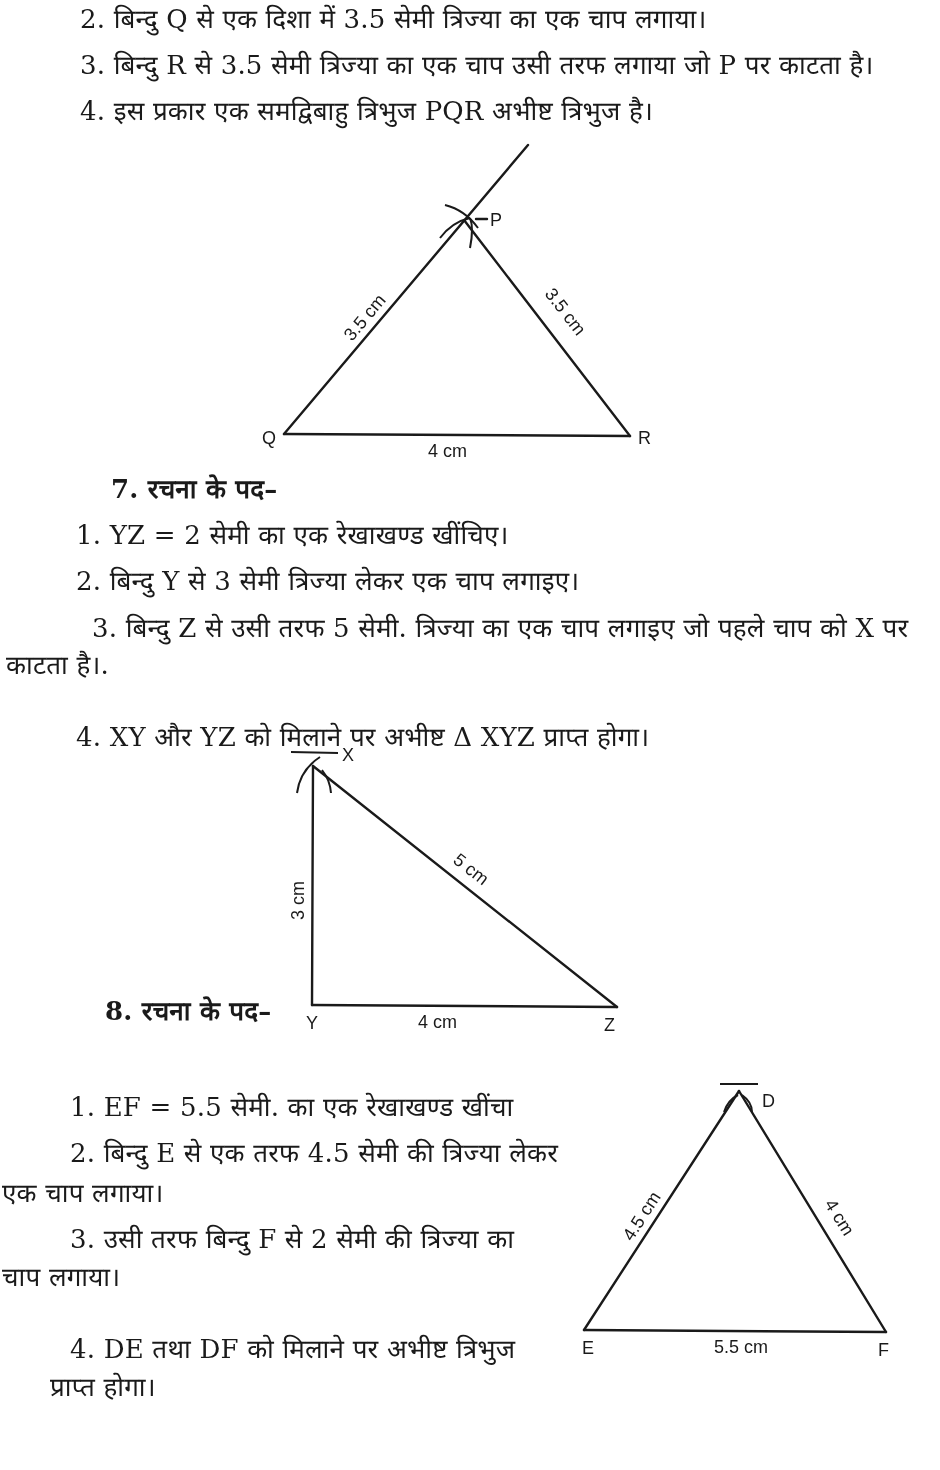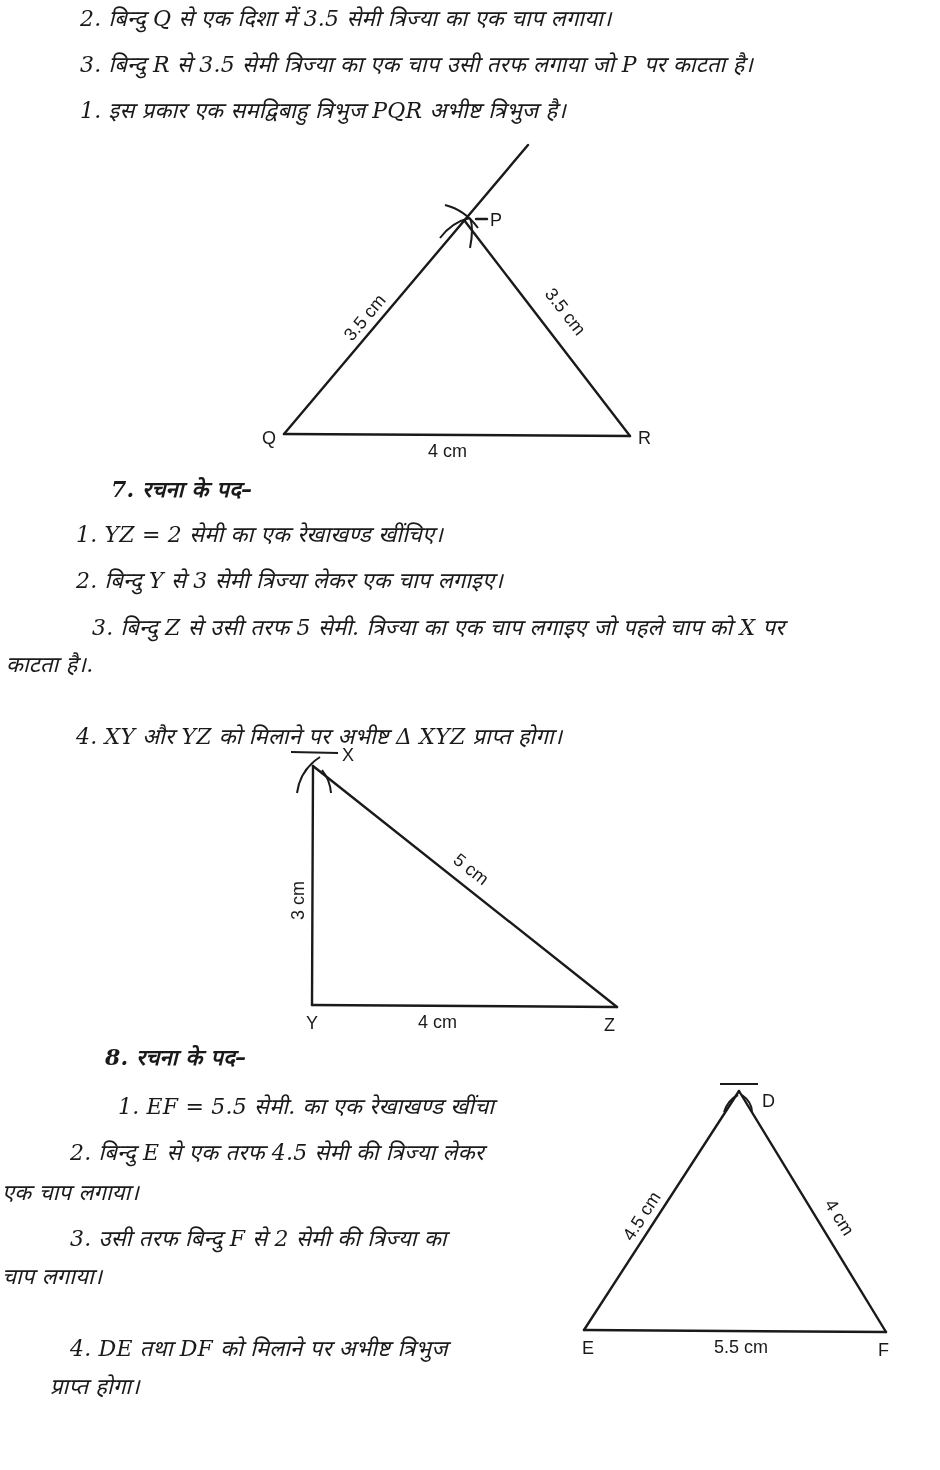--- a/index.html
+++ b/index.html
@@ -2,36 +2,35 @@
 <html><head>
 <meta charset="utf-8">
 <style>
   html, body { margin: 0; padding: 0; background: #ffffff; }
   body {
     width: 940px; height: 1470px; position: relative; overflow: hidden;
     font-family: "DejaVu Serif", "Liberation Serif", serif;
     color: #1a1a1a;
   }
   .line {
-    position: absolute; font-size: 22px; line-height: 30px; white-space: nowrap;
+    position: absolute; font-size: 26px; line-height: 30px; white-space: nowrap;
     letter-spacing: 0.2px;
-    font-style: italic;
   }
   .heading { font-weight: bold; margin-left: 35px; }
   svg { position: absolute; left: 0; top: 0; overflow: visible; }
   svg text { font-family: "Liberation Sans", "DejaVu Sans", sans-serif; font-size: 18px; fill: #1a1a1a; }
   .edge { stroke: #1a1a1a; stroke-width: 2.4; fill: none; stroke-linecap: round; }
   .arc { stroke: #1a1a1a; stroke-width: 2; fill: none; }
 </style>
 </head>
 <body>
 
 <div class="line" style="left:80px; top:4px;">2. बिन्दु Q से एक दिशा में 3.5 सेमी त्रिज्या का एक चाप लगाया।</div>
 <div class="line" style="left:80px; top:50px;">3. बिन्दु R से 3.5 सेमी त्रिज्या का एक चाप उसी तरफ लगाया जो P पर काटता है।</div>
-<div class="line" style="left:80px; top:96px;">1. इस प्रकार एक समद्विबाहु त्रिभुज PQR अभीष्ट त्रिभुज है।</div>
+<div class="line" style="left:80px; top:96px;">4. इस प्रकार एक समद्विबाहु त्रिभुज PQR अभीष्ट त्रिभुज है।</div>
 
 <svg width="940" height="1470">
   <line class="edge" x1="284" y1="434" x2="528" y2="145"></line>
   <line class="edge" x1="464" y1="220" x2="630" y2="436"></line>
   <line class="edge" x1="284" y1="434" x2="630" y2="436"></line>
   <path class="arc" d="M445 205 Q465 210 478 228"></path>
   <path class="arc" d="M440 238 Q452 222 470 218"></path>
   <path class="arc" d="M470 218 Q474 228 470 248"></path>
   <line class="edge" x1="476" y1="219" x2="487" y2="219"></line>
   <text x="490" y="226">P</text>
@@ -57,22 +56,22 @@
   <path class="arc" d="M297 793 Q300 770 320 757"></path>
   <path class="arc" d="M322 770 Q330 780 331 793"></path>
   <text x="342" y="761">X</text>
   <text x="306" y="1029">Y</text>
   <text x="604" y="1031">Z</text>
   <text transform="translate(304,920) rotate(-90)">3 cm</text>
   <text transform="translate(452,862) rotate(38)">5 cm</text>
   <text x="418" y="1028">4 cm</text>
 </svg>
 
-<div class="line heading" style="left:70px; top:1042px;text-align:center;">8. रचना के पद–</div>
-<div class="line" style="left:70px; top:1092px;margin-left:48px;">1. EF = 5.5 सेमी. का एक रेखाखण्ड खींचा</div>
+<div class="line heading" style="left:70px; top:996px;text-align:center;">8. रचना के पद–</div>
+<div class="line" style="left:70px; top:1092px;">1. EF = 5.5 सेमी. का एक रेखाखण्ड खींचा</div>
 <div class="line" style="left:70px; top:1138px;">2. बिन्दु E से एक तरफ 4.5 सेमी की त्रिज्या लेकर</div>
 <div class="line" style="left:2px; top:1178px;">एक चाप लगाया।</div>
 <div class="line" style="left:70px; top:1224px;">3. उसी तरफ बिन्दु F से 2 सेमी की त्रिज्या का</div>
 <div class="line" style="left:2px; top:1262px;">चाप लगाया।</div>
 <div class="line" style="left:70px; top:1334px;">4. DE तथा DF को मिलाने पर अभीष्ट त्रिभुज</div>
 <div class="line" style="left:2px; top:1372px;margin-left:48px;">प्राप्त होगा।</div>
 
 <svg width="940" height="1470">
   <line class="edge" x1="584" y1="1330" x2="739" y2="1091"></line>
   <line class="edge" x1="739" y1="1091" x2="886" y2="1332"></line>

